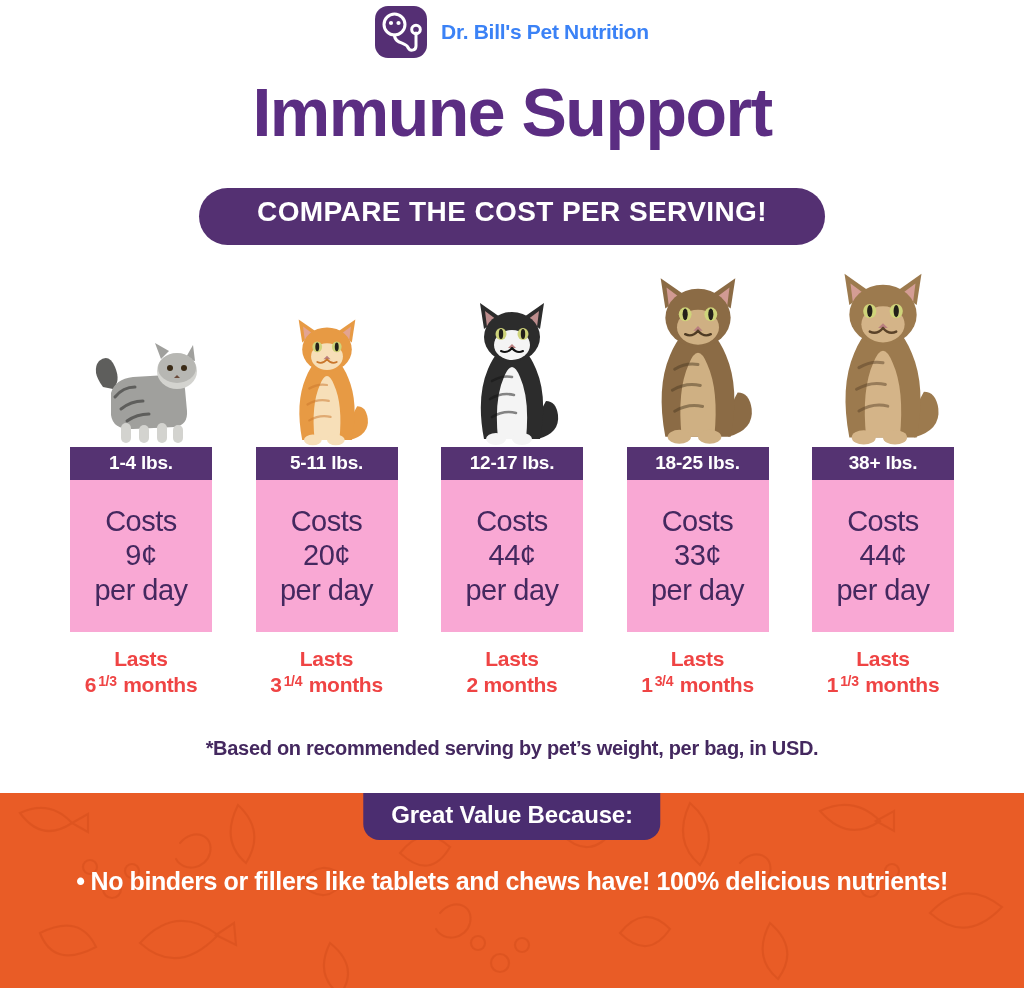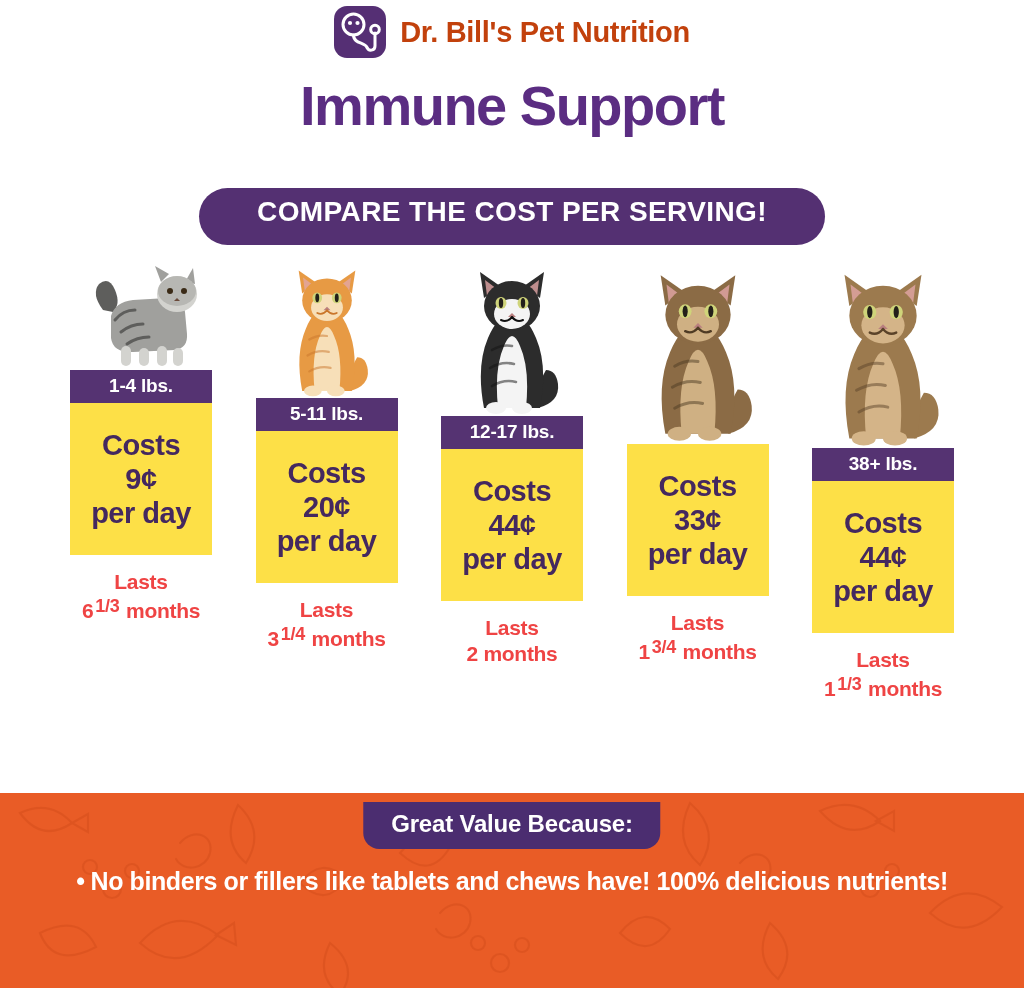--- a/index.html
+++ b/index.html
@@ -11,94 +11,94 @@
   }
   .page { position: relative; width: 1024px; height: 988px; background:#fff; }
 
   
   .brand {
     position: absolute; top: 6px; left: 0; width: 1024px;
     display: flex; align-items: center; justify-content: center; gap: 14px;
   }
   .brand-logo { width: 52px; height: 52px; display:block; }
   .brand-name {
-    font-size: 29px; font-weight: 700; color: #c2410c;
+    font-size: 21px; font-weight: 700; color: #3b82f6;
     letter-spacing: -0.3px; white-space: nowrap;
   }
 
   
   .title {
     position: absolute; top: 78px; left: 0; width: 1024px;
-    text-align: center; font-size: 56px; font-weight: 700;
+    text-align: center; font-size: 68px; font-weight: 700;
     color: #5b2d82; letter-spacing: -1.5px; line-height: 1;
   }
 
   
   .compare-pill {
     position: absolute; top: 188px; left: 50%; transform: translateX(-50%);
     background: #543072; color: #ffffff;
     border-radius: 34px;
     padding: 8px 58px 17px;
     font-size: 28px; font-weight: 700; letter-spacing: 0.4px;
     white-space: nowrap;
   }
 
   
   .columns {
     position: absolute; top: 258px; left: 62px;
     width: 900px; height: 440px;
-    display: flex; justify-content: space-between; align-items: flex-start;
+    display: flex; justify-content: space-between; align-items: flex-end;
   }
   .col { width: 158px; display: flex; flex-direction: column; align-items: center; }
 
   .cat-wrap {
     width: 158px; display:flex; align-items: flex-end; justify-content: center;
   }
   .cat-img { display: block; }
 
   .weight-bar {
     width: 142px; background: #553372; color: #fff;
     font-size: 19px; font-weight: 700; letter-spacing: -0.2px;
     text-align: center; padding: 5px 0 6px;
     white-space: nowrap;
   }
   .cost-box {
-    width: 142px; height: 152px; background: #fde047;
+    width: 142px; height: 152px; background: #f9a8d4;
     color: #44285f; display: flex; flex-direction: column;
     align-items: center; justify-content: center;
-    font-size: 29px; font-weight: 700; line-height: 1.18;
+    font-size: 29px; font-weight: 400; line-height: 1.18;
     letter-spacing: -0.5px;
   }
   .lasts {
     margin-top: 14px; text-align: center; color: #ef4444;
     font-size: 21px; font-weight: 700; line-height: 1.25; letter-spacing: -0.3px;
     white-space: nowrap;
   }
-  .lasts .frac { font-size: 18px; vertical-align: 6px; margin: 14px 1px 0 2px; }
+  .lasts .frac { font-size: 14px; vertical-align: 6px; margin: 14px 1px 0 2px; }
 
   
   .footnote {
     position: absolute; top: 737px; left: 0; width: 1024px;
     text-align: center; color: #44285f;
     font-size: 20px; font-weight: 700; letter-spacing: -0.3px;
   }
 
   
   .band {
     position: absolute; left: 0; top: 793px; width: 1024px; height: 195px;
     background: #e95c26; overflow: hidden;
   }
   .band-doodle { position: absolute; inset: 0; opacity: 0.5; }
   .value-pill {
     position: absolute; top: 0; left: 50%; transform: translateX(-50%);
     background: #4b2d70; color: #fff;
     border-radius: 0 0 16px 16px;
     padding: 8px 28px 11px;
     font-size: 24px; font-weight: 700; letter-spacing: -0.2px;
-    white-space: nowrap; z-index: 2; margin-top: 9px;
+    white-space: nowrap; z-index: 2;
   }
   .bullets {
     position: absolute; top: 74px; left: 0; width: 1024px; z-index: 2;
     text-align: center; color: #ffffff;
   }
   .bullet { font-size: 25px; font-weight: 700; letter-spacing: -0.4px; white-space: nowrap; }
   .bullet + .bullet { margin-top: 31px; }
   .bullet .dot { margin-right: 6px; }
 </style>
 </head>
@@ -248,20 +248,21 @@
       <ellipse cx="43" cy="45" rx="2.2" ry="5" fill="#23201a"></ellipse>
       <ellipse cx="65" cy="45" rx="2.2" ry="5" fill="#23201a"></ellipse>
       <path d="M54 55 l-4 4 h8 z" fill="#b97f7f"></path>
       <path d="M54 59 q-5 6 -11 3 M54 59 q5 6 11 3" stroke="#4e3b24" stroke-width="2" fill="none" stroke-linecap="round"></path>
       <ellipse cx="38" cy="150" rx="10" ry="6" fill="#cfb083"></ellipse>
       <ellipse cx="64" cy="150" rx="10" ry="6" fill="#cfb083"></ellipse>
       <path d="M34 92 q10 -6 20 -4 M32 110 q12 -7 24 -4 M34 128 q12 -7 24 -4" stroke="#4e3b24" stroke-width="2.5" fill="none" stroke-linecap="round" opacity="0.5"></path>
     </g>
           </svg>
         </div>
+        <div class="weight-bar">18-25 lbs.</div>
         <div class="cost-box">
           <div>Costs</div>
           <div>33¢</div>
           <div>per day</div>
         </div>
         <div class="lasts">
           <div>Lasts</div>
           <div><span>1</span><span class="frac">3/4</span> <span>months</span></div>
         </div>
       </div>
@@ -296,20 +297,21 @@
           <div>44¢</div>
           <div>per day</div>
         </div>
         <div class="lasts">
           <div>Lasts</div>
           <div><span>1</span><span class="frac">1/3</span> <span>months</span></div>
         </div>
       </div>
     </div>
 
+  <div class="footnote">*Based on recommended serving by pet’s weight, per bag, in USD.</div>
 
   <div class="band">
     <svg class="band-doodle" viewBox="0 0 1024 195" preserveAspectRatio="none">
       <g fill="none" stroke="#d44e1c" stroke-width="2.2" stroke-linecap="round">
         <path d="M20 20 q30 -14 52 10 q-30 20 -52 -10 z"></path>
         <path d="M72 30 l16 -9 l0 18 z"></path>
         <path d="M140 150 q36 -40 78 -8 q-40 42 -78 8 z"></path>
         <path d="M216 142 l18 -12 l2 22 z"></path>
         <path d="M820 18 q34 -16 60 10 q-32 22 -60 -10 z"></path>
         <path d="M876 28 l18 -10 l0 20 z"></path>

